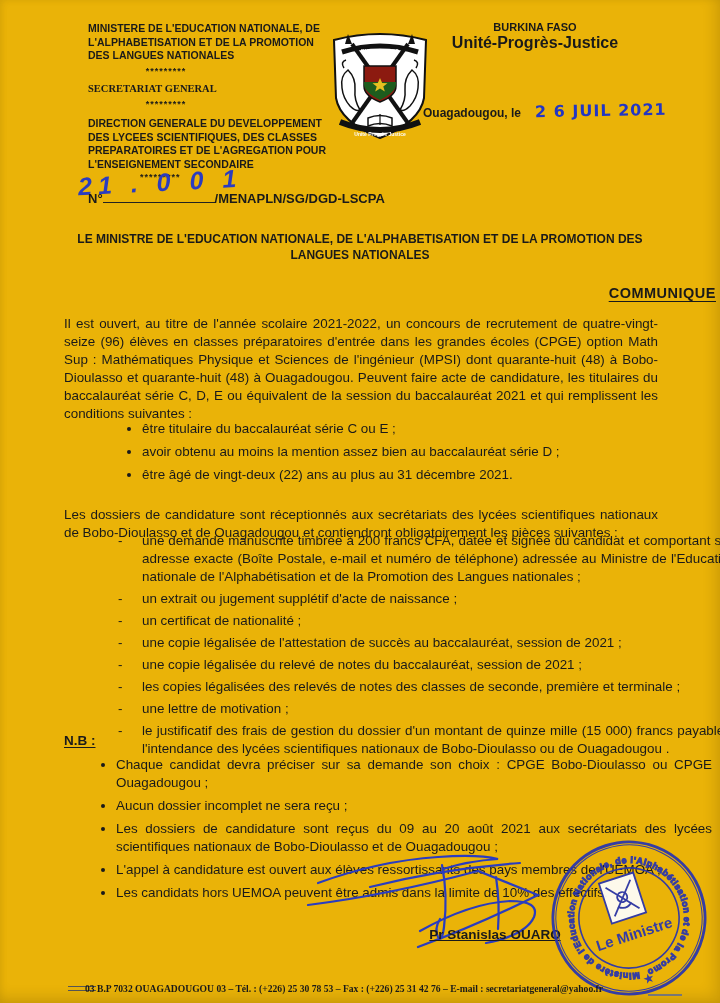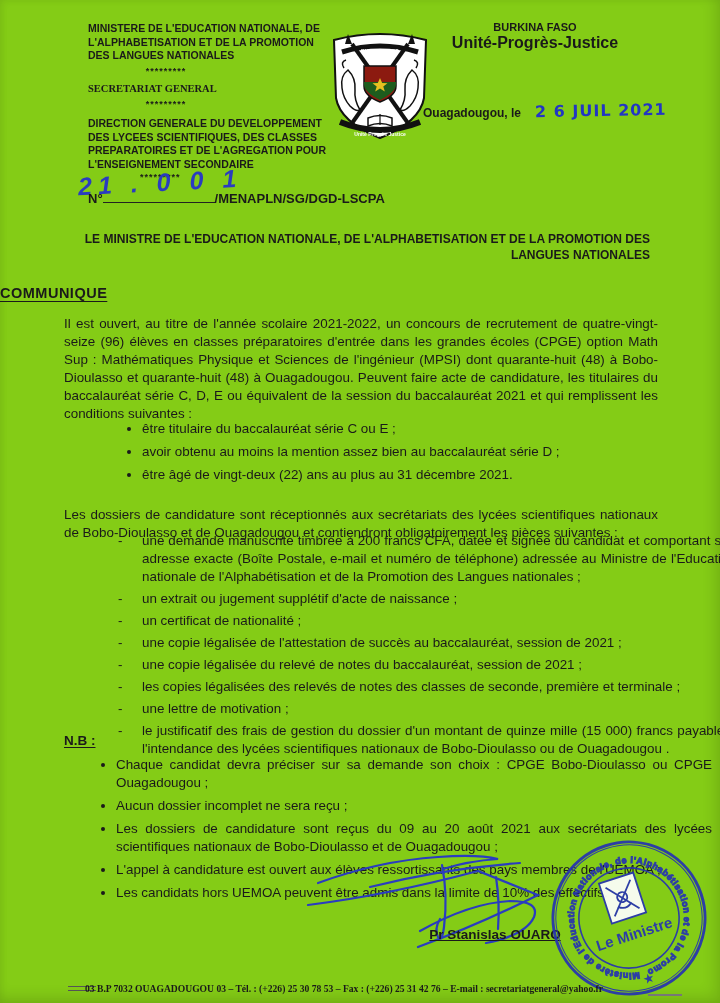--- a/index.html
+++ b/index.html
@@ -1,17 +1,17 @@
 <!DOCTYPE html>
 <html><head>
 <meta charset="utf-8">
 <style>
   html,body{margin:0;padding:0;background:#d8d8d8;}
   .page{
-    position:relative;width:720px;height:1003px;background:#84cc16;
+    position:relative;width:720px;height:1003px;background:#eab308;
     font-family:"Liberation Sans","DejaVu Sans",sans-serif;color:#1a1a1a;
     overflow:hidden;margin:0 auto;
     box-shadow:inset -5px -6px 14px rgba(0,0,0,.12), inset 2px 0 6px rgba(0,0,0,.05);
   }
   
   .hdr-left{position:absolute;left:88px;top:22px;width:250px;font-size:10.5px;font-weight:bold;line-height:13.5px;}
   .stars{font-size:9px;letter-spacing:1px;text-align:center;width:120px;margin:1px 0 3px 18px;font-weight:bold;}
   .hdr-block{margin-bottom:2px;}
   .secretariat{margin-top:4px;font-family:Liberation Serif, serif;}
   .emblem{position:absolute;left:328px;top:26px;}
@@ -22,22 +22,22 @@
     letter-spacing:1px;transform:rotate(-1deg);font-family:"DejaVu Sans",sans-serif;
   }
   .refline{position:absolute;left:88px;top:190px;font-size:13px;font-weight:bold;}
   .ref-blank{display:inline-block;width:112px;border-bottom:1.5px solid #222;height:12px;}
   .ref-hand{
     position:absolute;left:78px;top:168px;color:#2a3cc0;font-size:25px;font-weight:bold;
     letter-spacing:6px;transform:rotate(-3deg);font-style:italic;white-space:nowrap;
   }
   .ref-stars{position:absolute;left:140px;top:172px;font-size:9px;font-weight:bold;letter-spacing:1px;}
   
-  .doc-title{position:absolute;left:70px;top:231px;width:580px;text-align:right;font-size:12px;font-weight:bold;line-height:16px;}
-  .communique{position:absolute;left:0;top:285px;width:716px;text-align:left;font-size:14.5px;font-weight:bold;letter-spacing:.5px;}
+  .doc-title{position:absolute;left:70px;top:231px;width:580px;text-align:center;font-size:12px;font-weight:bold;line-height:16px;}
+  .communique{position:absolute;left:0;top:285px;width:716px;text-align:right;font-size:14.5px;font-weight:bold;letter-spacing:.5px;}
   .communique span{text-decoration:underline;text-underline-offset:3px;}
   
   .body-text{position:absolute;left:64px;width:594px;font-size:13.4px;line-height:18px;text-align:justify;}
   .p1{top:315px;}
   .p2{top:506px;}
   ul.cond{position:absolute;left:64px;top:420px;width:594px;margin:0;padding-left:78px;font-size:13.4px;line-height:18px;}
   ul.cond li{margin-bottom:5px;}
   ul.dash{position:absolute;left:64px;top:532px;width:594px;margin:0;padding-left:78px;font-size:13.4px;line-height:18px;list-style:none;text-align:justify;}
   ul.dash li{margin-bottom:4px;position:relative;}
   ul.dash li::before{content:"-";position:absolute;left:-24px;}

